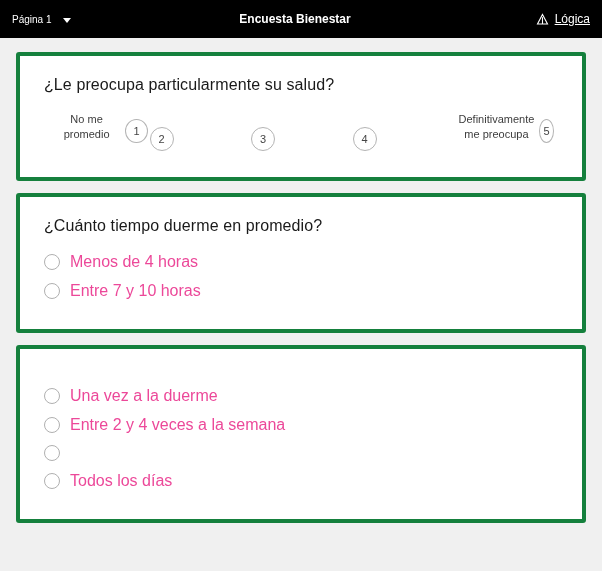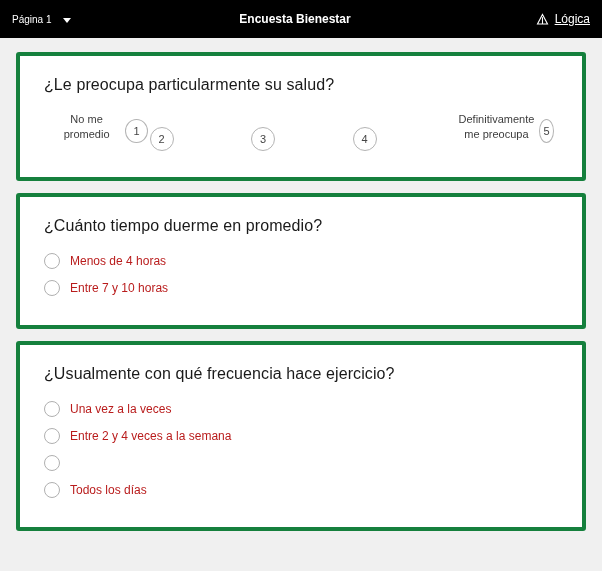--- a/index.html
+++ b/index.html
@@ -138,22 +138,22 @@
     cursor: pointer;
   }
   .radio {
     width: 16px; height: 16px;
     border-radius: 50%;
     border: 1px solid #b0b0b0;
     background: #ffffff;
     flex: none;
   }
   .option-label {
-    font-size: 12px;
-    color: #b91c1c;
+    font-size: 16px;
+    color: #ec4899;
   }
 </style>
 </head>
 <body>
 
 <div class="topbar">
   <div class="topbar-left">
     <span>Página 1</span>
     <span class="caret-down"></span>
   </div>
@@ -211,25 +211,24 @@
         <span class="option-label">Menos de 4 horas</span>
       </div>
       <div class="option-row">
         <span class="radio"></span>
         <span class="option-label">Entre 7 y 10 horas</span>
       </div>
     </div>
   </div>
 
   <div class="card">
-    <div class="question-title">¿Usualmente con qué frecuencia hace ejercicio?</div>
     <div class="options">
       <div class="option-row">
         <span class="radio"></span>
-        <span class="option-label">Una vez a la veces</span>
+        <span class="option-label">Una vez a la duerme</span>
       </div>
       <div class="option-row">
         <span class="radio"></span>
         <span class="option-label">Entre 2 y 4 veces a la semana</span>
       </div>
       <div class="option-row">
         <span class="radio"></span>
       </div>
       <div class="option-row">
         <span class="radio"></span>

